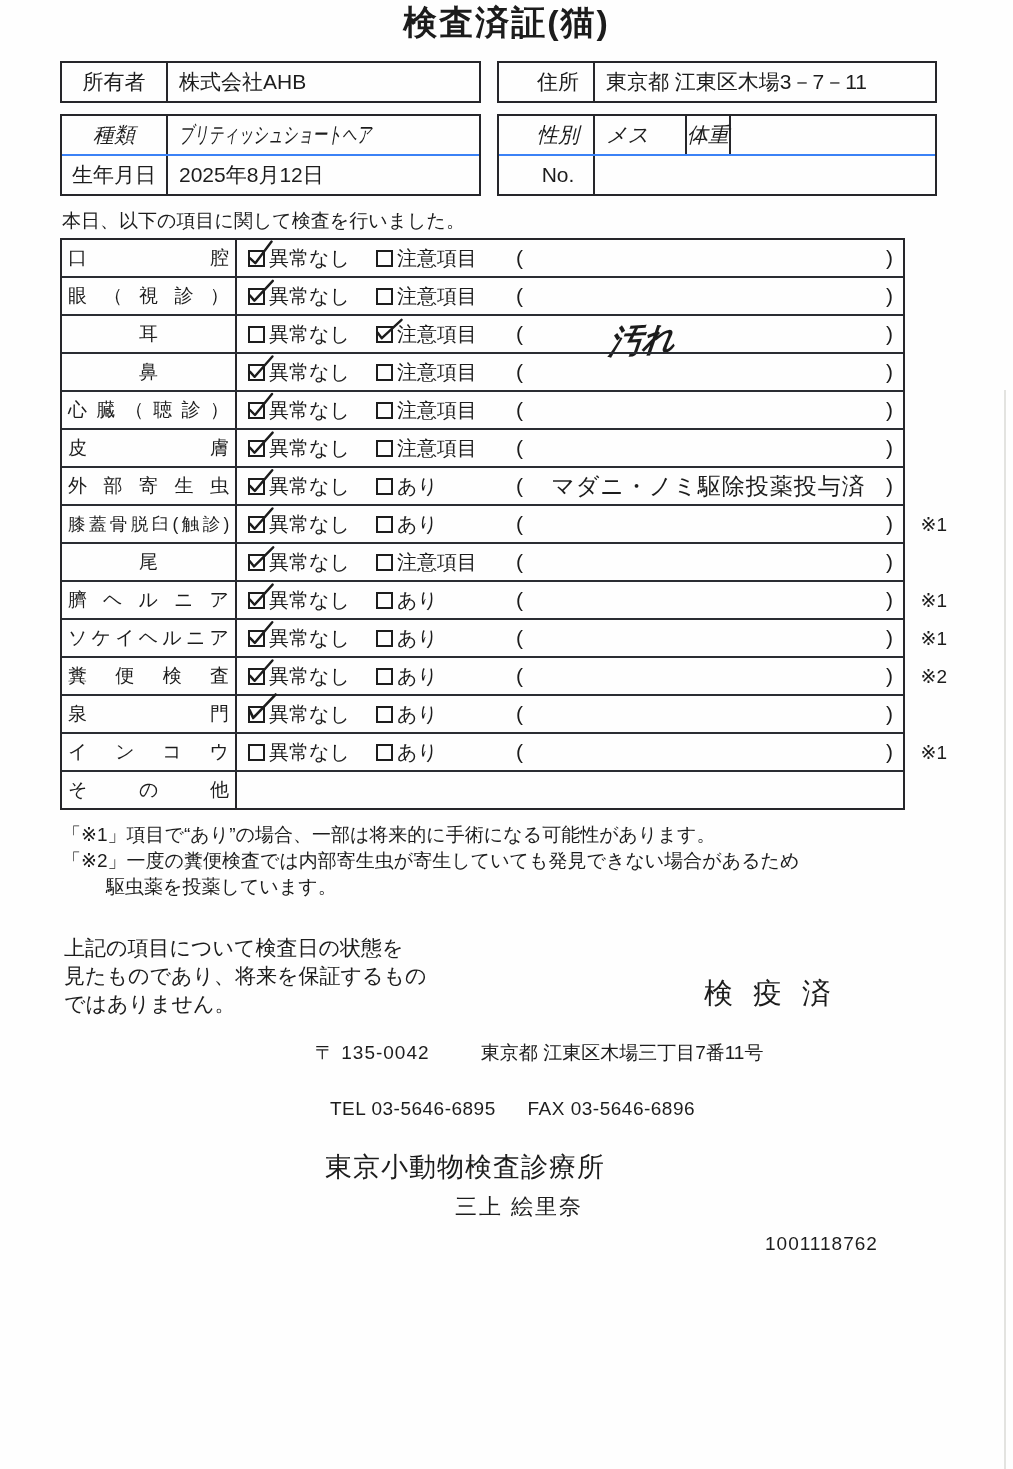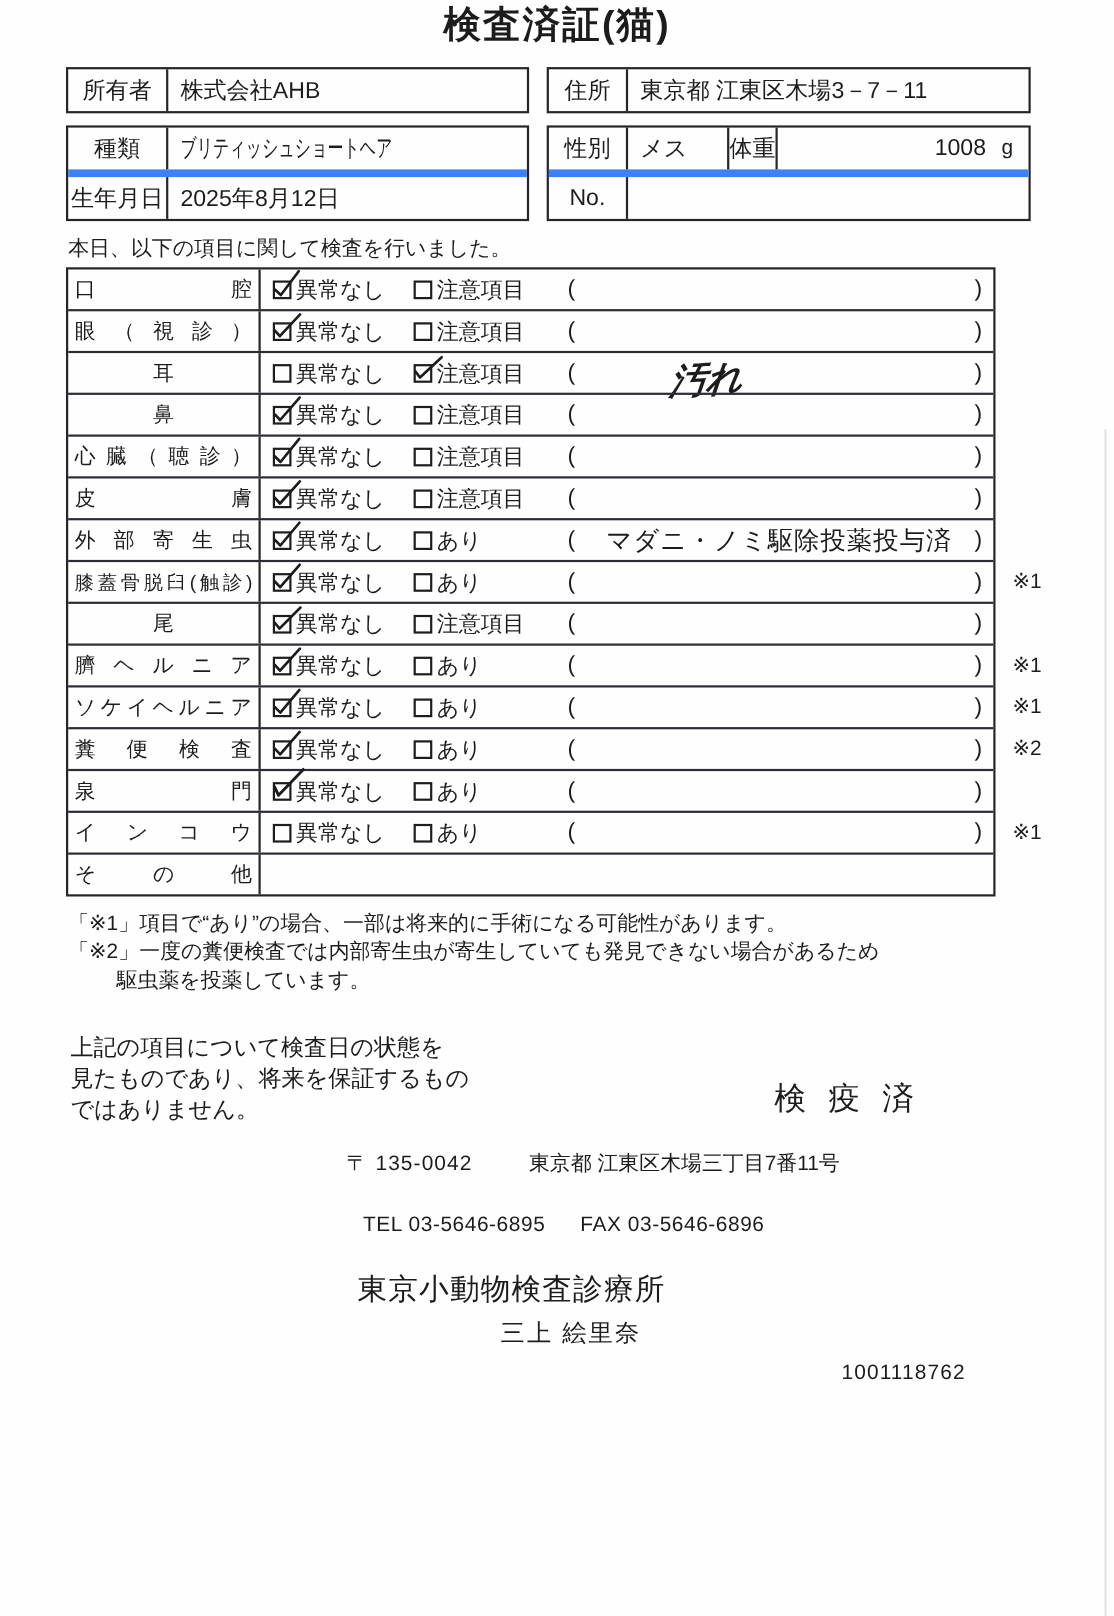--- a/index.html
+++ b/index.html
@@ -13,24 +13,24 @@
   .date-line{margin:24px 76px 0 565px;display:flex;justify-content:space-between;font-size:21px;}
 
   
   .band{margin-left:60px;margin-right:76px;display:flex;gap:16px;}
   .band1{margin-top:15px;}
   .band2{margin-top:11px;}
   .box{border:2px solid #26262a;box-sizing:border-box;}
   .leftw{width:421px;}
   .rightw{width:440px;flex:1;}
   .hrow{height:38px;display:flex;align-items:stretch;}
-  .hrow.bb{border-bottom:7px solid #3b82f6;}
+  .hrow.bb{border-bottom:2px solid #3b82f6;font-style:italic;}
   .hlabel{display:flex;align-items:center;justify-content:center;font-size:21px;border-right:2px solid #26262a;box-sizing:border-box;}
-  .wlab{width:91px;}
-  .w88{width:72px;}
+  .wlab{width:106px;}
+  .w88{width:72px;margin-left:24px;}
   .w92{width:92px;border-right:2px solid #26262a;box-sizing:border-box;}
   .w63{width:44px;}
   .hvalue{flex:1;display:flex;align-items:center;padding-left:11px;font-size:21px;}
   .cell{display:flex;align-items:center;padding-left:11px;font-size:21px;}
   .condensed{transform:scaleX(0.66);transform-origin:left center;white-space:nowrap;font-size:22px;}
   .weightcell{flex:1;display:flex;align-items:center;justify-content:flex-end;padding-right:14px;font-size:21px;}
   .weightcell .unit{margin-left:14px;font-size:19px;}
 
   .statement{margin:12px 0 4px 62px;font-size:19px;}
 
@@ -104,24 +104,20 @@
       <div class="hrow">
         <div class="hlabel wlab">生年月日</div>
         <div class="hvalue">2025年8月12日</div>
       </div>
     </div>
     <div class="box rightw">
       <div class="hrow bb">
         <div class="hlabel w88">性別</div>
         <div class="cell w92">メス</div>
         <div class="hlabel w63">体重</div>
-        <div class="weightcell">
-          <span>1008</span>
-          <span class="unit">g</span>
-        </div>
       </div>
       <div class="hrow">
         <div class="hlabel w88">No.</div>
       </div>
     </div>
   </div>
 
   <div class="statement">本日、以下の項目に関して検査を行いました。</div>
 
   <div class="checklist" id="checklist">

